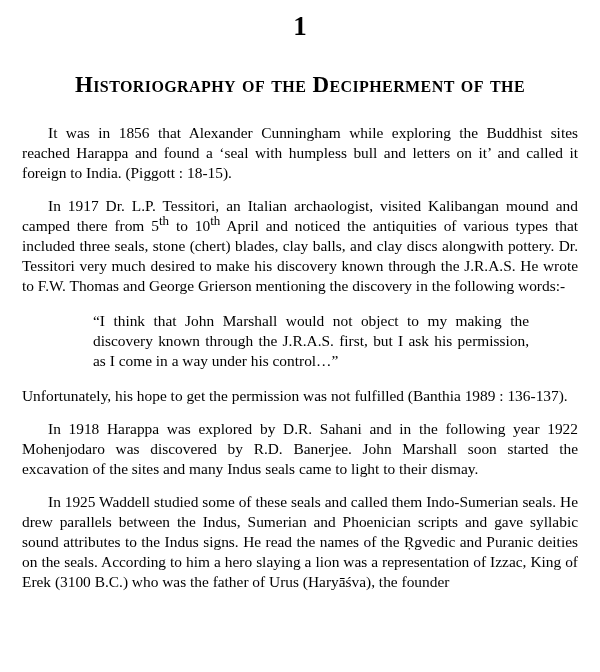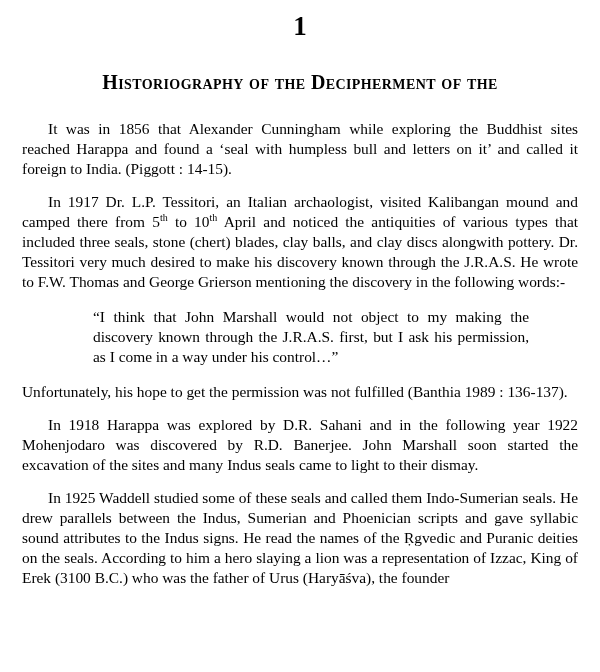--- a/index.html
+++ b/index.html
@@ -23,21 +23,21 @@
   .chapter-number {
     text-align: center;
     font-size: 27px;
     font-weight: bold;
     letter-spacing: 0px;
     margin: 4px 0 26px 0;
     line-height: 1.1;
   }
   .chapter-title {
     text-align: center;
-    font-size: 20px;
+    font-size: 23px;
     font-weight: bold;
     line-height: 1.45;
     margin: 0 0 22px 0;
     padding: 0 8px;
   }
   
   .sc {
     font-variant: small-caps;
     letter-spacing: 0.4px;
   }
@@ -60,40 +60,40 @@
     padding: 0 34px 0 56px;
     font-size: 15.4px;
     line-height: 1.30;
     text-align: justify;
   }
   blockquote p {
     text-indent: 0;
     margin: 15px;
   }
   sup {
-    font-size: 10px;
+    font-size: 13px;
     vertical-align: super;
     line-height: 0;
   }
   .last-para {
     margin-bottom: 2px;
   }
 </style>
 </head>
 <body>
 
 <div class="page">
 
   <div class="chapter-number">1</div>
 
   <h1 class="chapter-title">
     <span class="title-line sc">Historiography of the Decipherment of the</span>
   </h1>
 
-  <p>It was in 1856 that Alexander Cunningham while exploring the Buddhist sites reached Harappa and found a ‘seal with humpless bull and letters on it’ and called it foreign to India. (Piggott : 14-15).</p>
+  <p>It was in 1856 that Alexander Cunningham while exploring the Buddhist sites reached Harappa and found a ‘seal with humpless bull and letters on it’ and called it foreign to India. (Piggott : 18-15).</p>
 
   <p><span>In 1917 Dr. L.P. Tessitori, an Italian archaologist, visited Kalibangan mound and camped there from 5</span><sup>th</sup><span> to 10</span><sup>th</sup><span> April and noticed the antiquities of various types that included three seals, stone (chert) blades, clay balls, and clay discs alongwith pottery. Dr. Tessitori very much desired to make his discovery known through the J.R.A.S. He wrote to F.W. Thomas and George Grierson mentioning the discovery in the following words:-</span></p>
 
   <blockquote>
     <p>“I think that John Marshall would not object to my making the discovery known through the J.R.A.S. first, but I ask his permission, as I come in a way under his control…”</p>
   </blockquote>
 
   <p class="noindent">Unfortunately, his hope to get the permission was not fulfilled (Banthia 1989 : 136-137).</p>
 
   <p>In 1918 Harappa was explored by D.R. Sahani and in the following year 1922 Mohenjodaro was discovered by R.D. Banerjee. John Marshall soon started the excavation of the sites and many Indus seals came to light to their dismay.</p>

